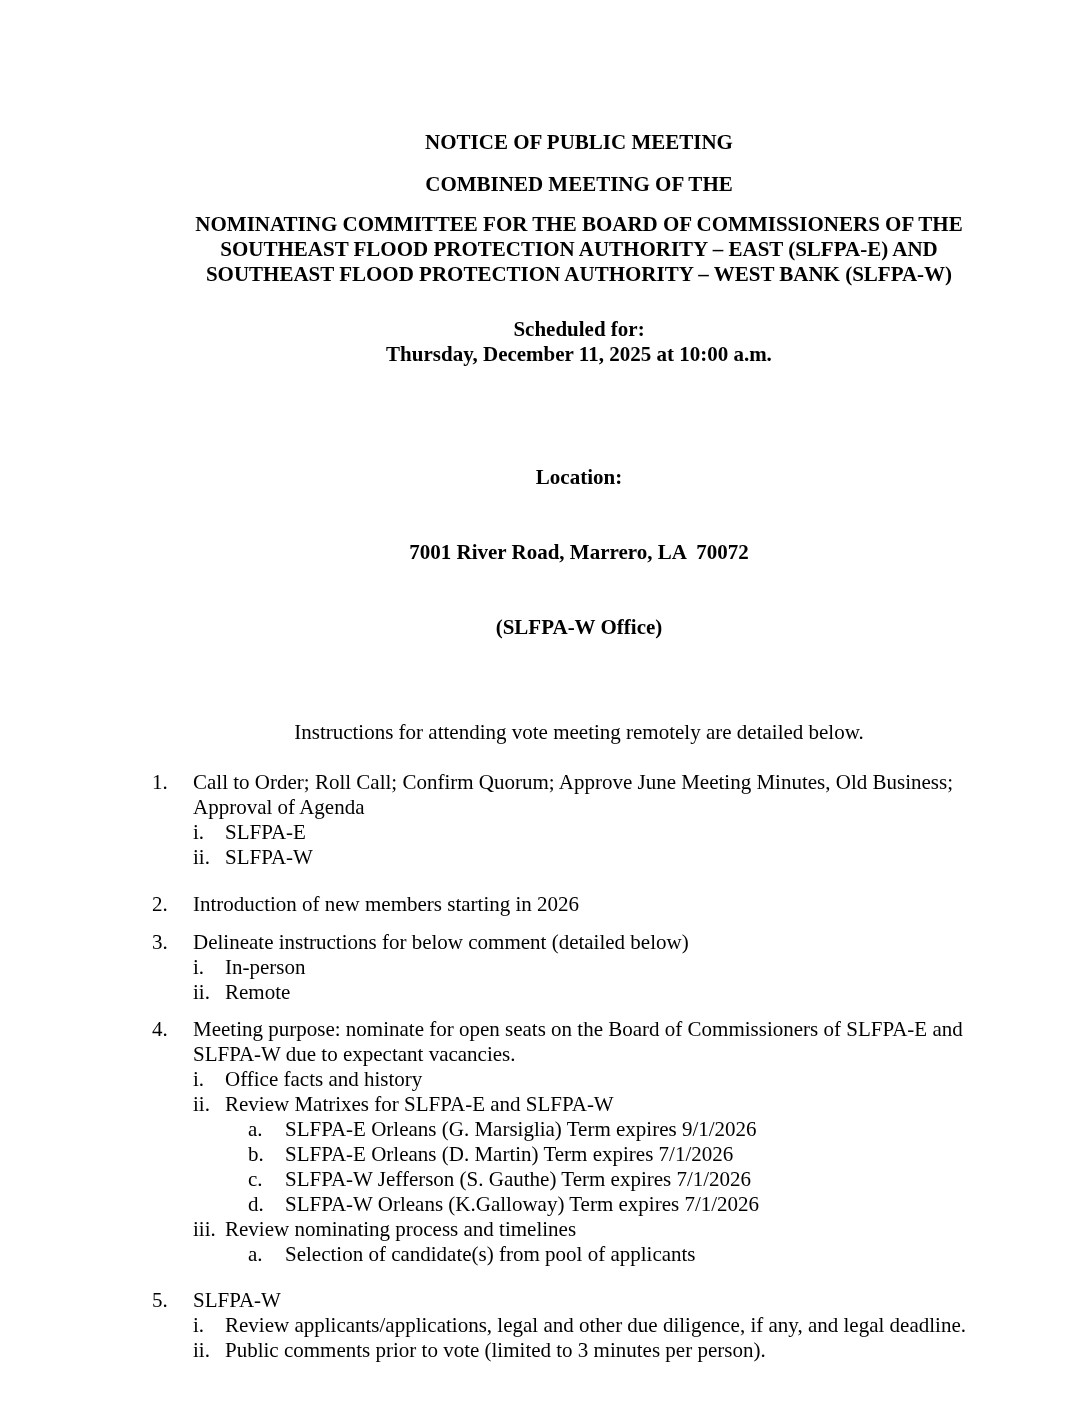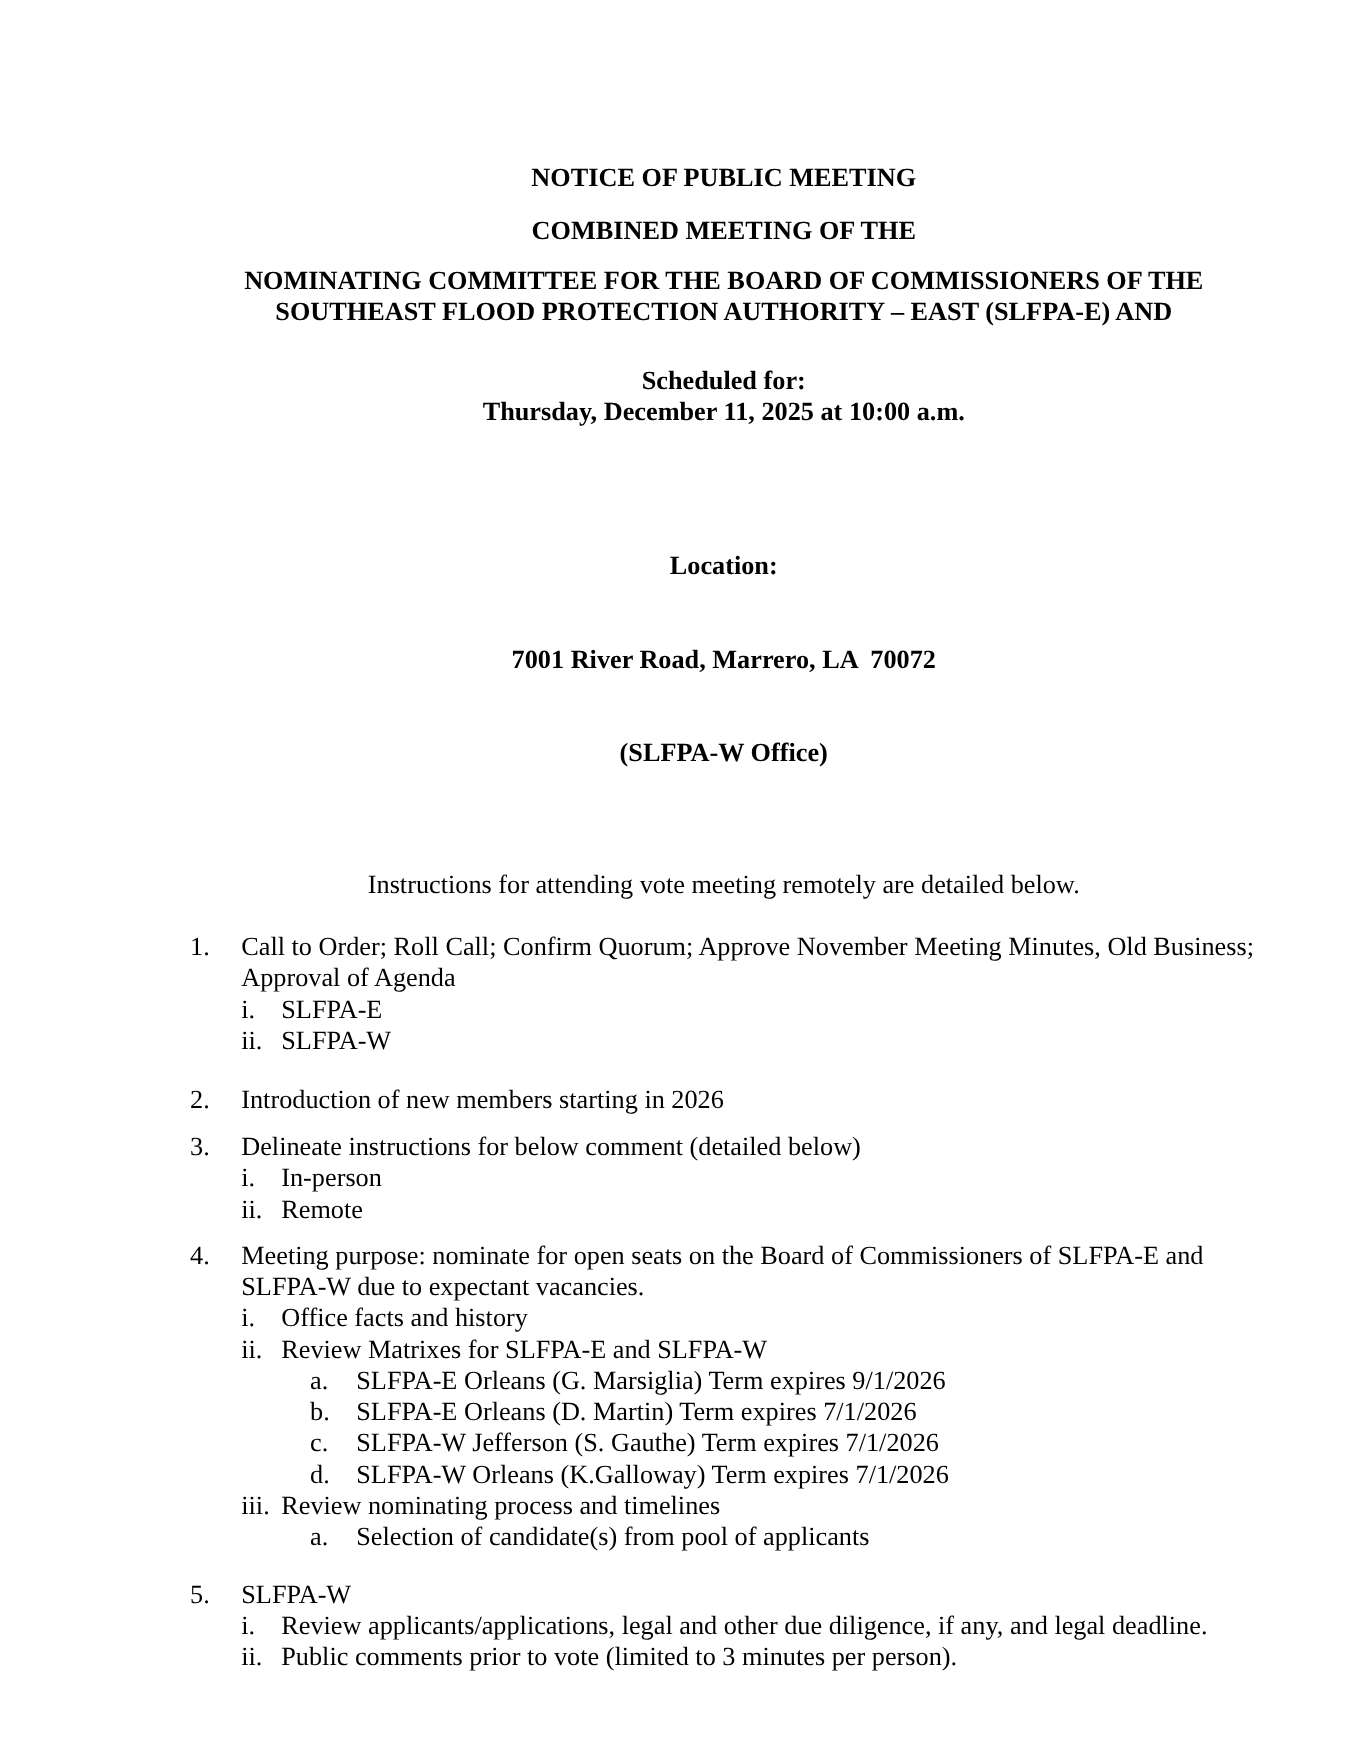--- a/index.html
+++ b/index.html
@@ -53,41 +53,42 @@
 
 <div class="page">
 
   <div class="center bold doc-title">NOTICE OF PUBLIC MEETING</div>
 
   <div class="center bold doc-subtitle">COMBINED MEETING OF THE</div>
 
   <div class="center bold committee-title">
     <div>NOMINATING COMMITTEE FOR THE BOARD OF COMMISSIONERS OF THE</div>
     <div>SOUTHEAST FLOOD PROTECTION AUTHORITY – EAST (SLFPA-E) AND</div>
+    <div>SOUTHEAST FLOOD PROTECTION AUTHORITY – WEST BANK (SLFPA-W)</div>
   </div>
 
   <div class="center bold schedule-block">
     <div>Scheduled for:</div>
     <div>Thursday, December 11, 2025 at 10:00 a.m.</div>
   </div>
 
   <div class="center bold location-block">
     <div>Location:</div>
     <div>7001 River Road, Marrero, LA  70072</div>
     <div>(SLFPA-W Office)</div>
   </div>
 
   <div class="center remote-note">Instructions for attending vote meeting remotely are detailed below.</div>
 
 
   <div id="agenda-list">
       <div class="agenda-block">
         <div class="agenda-row level0">
           <span class="marker">1.</span>
-          <div class="text">Call to Order; Roll Call; Confirm Quorum; Approve November Meeting Minutes, Old Business; Approval of Agenda</div>
+          <div class="text">Call to Order; Roll Call; Confirm Quorum; Approve June Meeting Minutes, Old Business; Approval of Agenda</div>
         </div>
         <div class="agenda-row level1">
           <span class="marker">i.</span>
           <div class="text">SLFPA-E</div>
         </div>
         <div class="agenda-row level1">
           <span class="marker">ii.</span>
           <div class="text">SLFPA-W</div>
         </div>
       </div>

